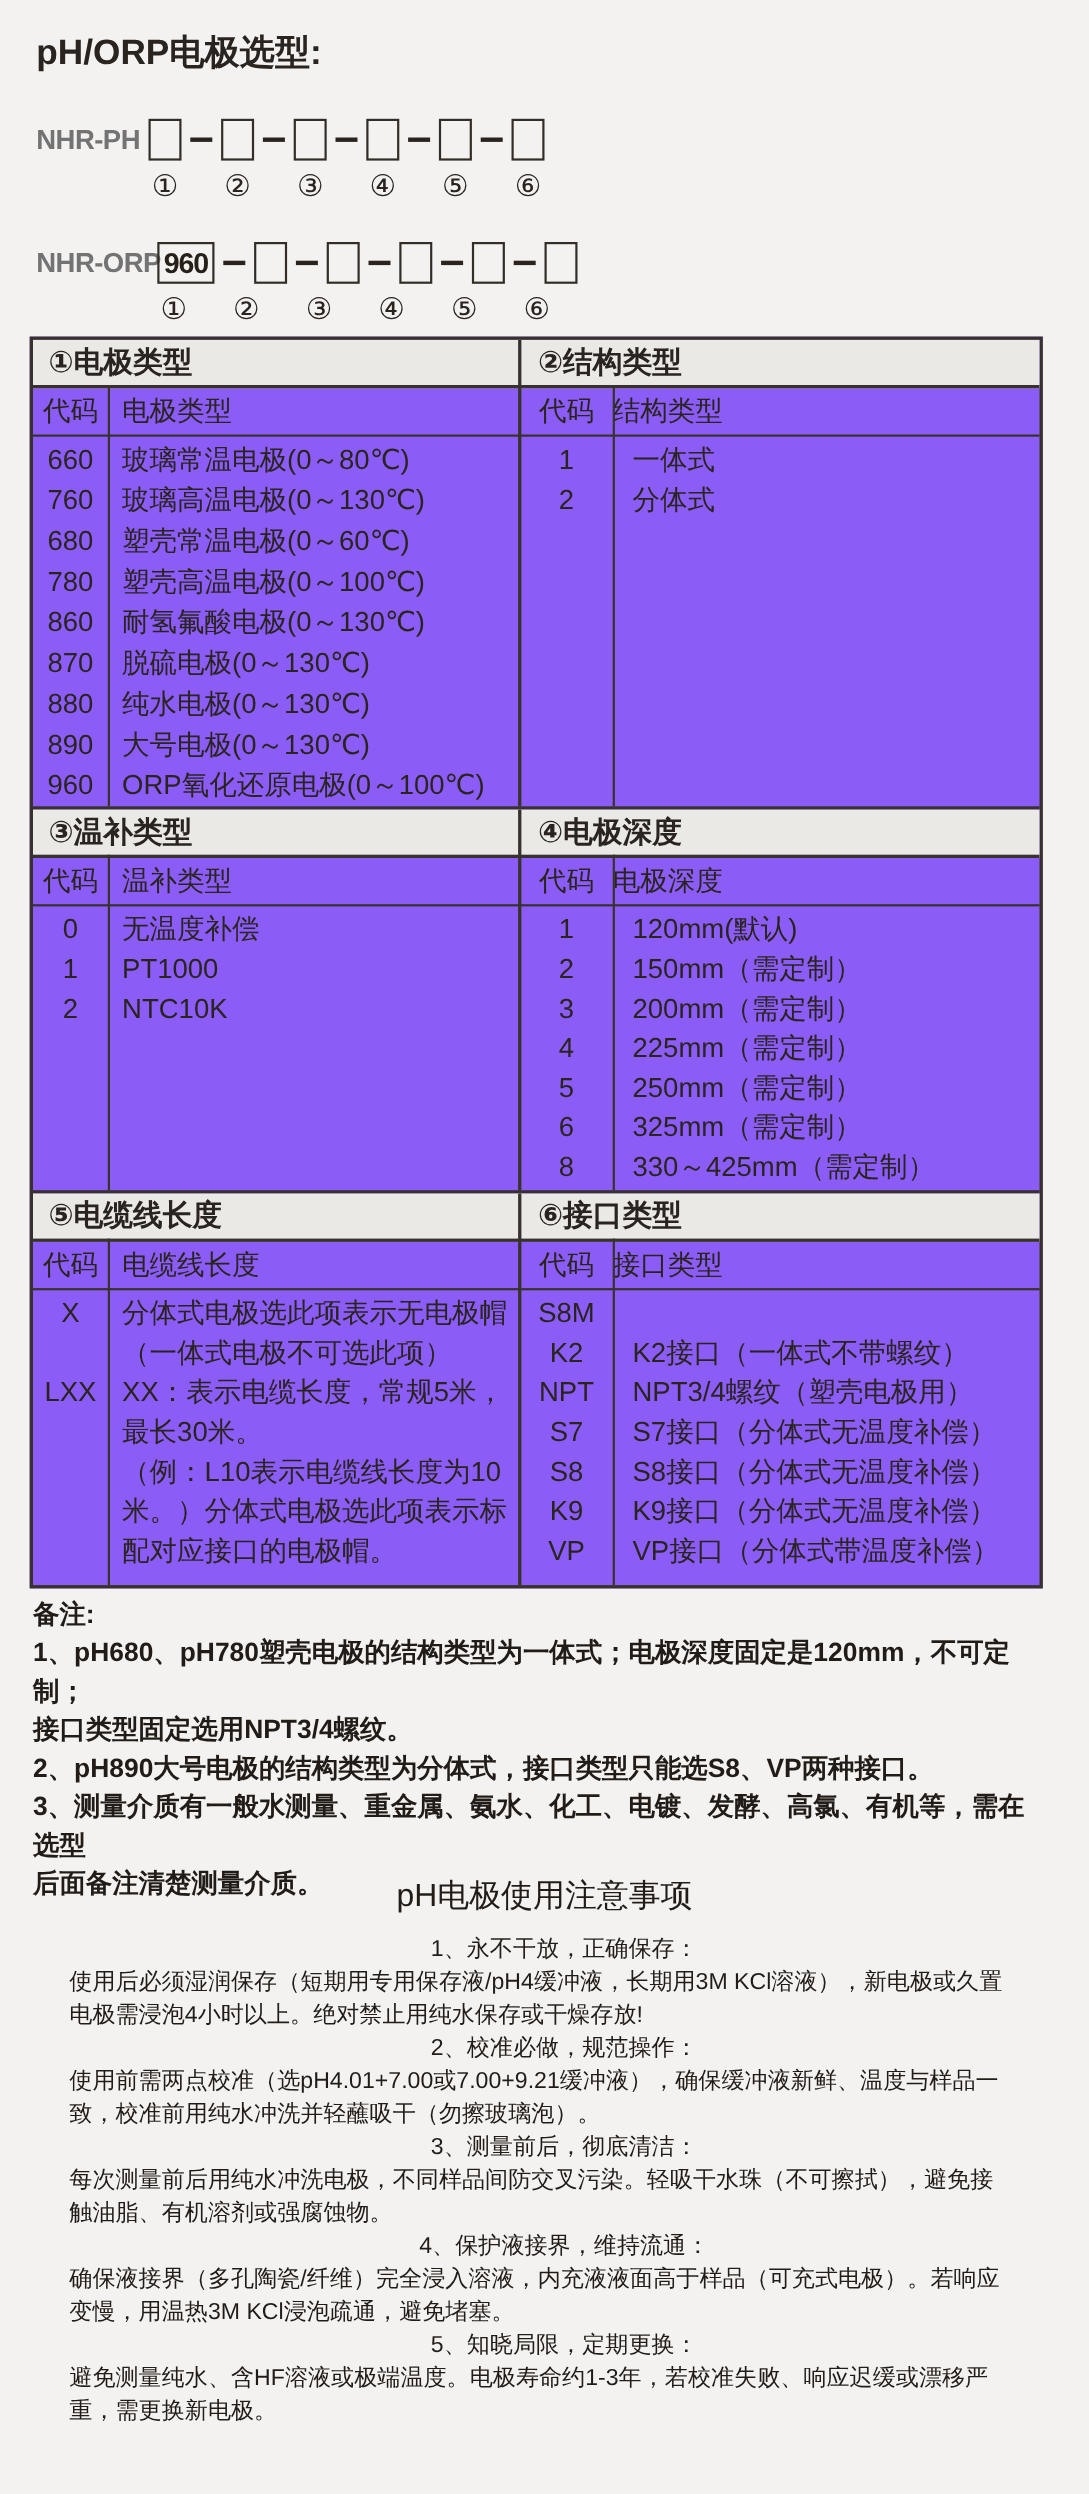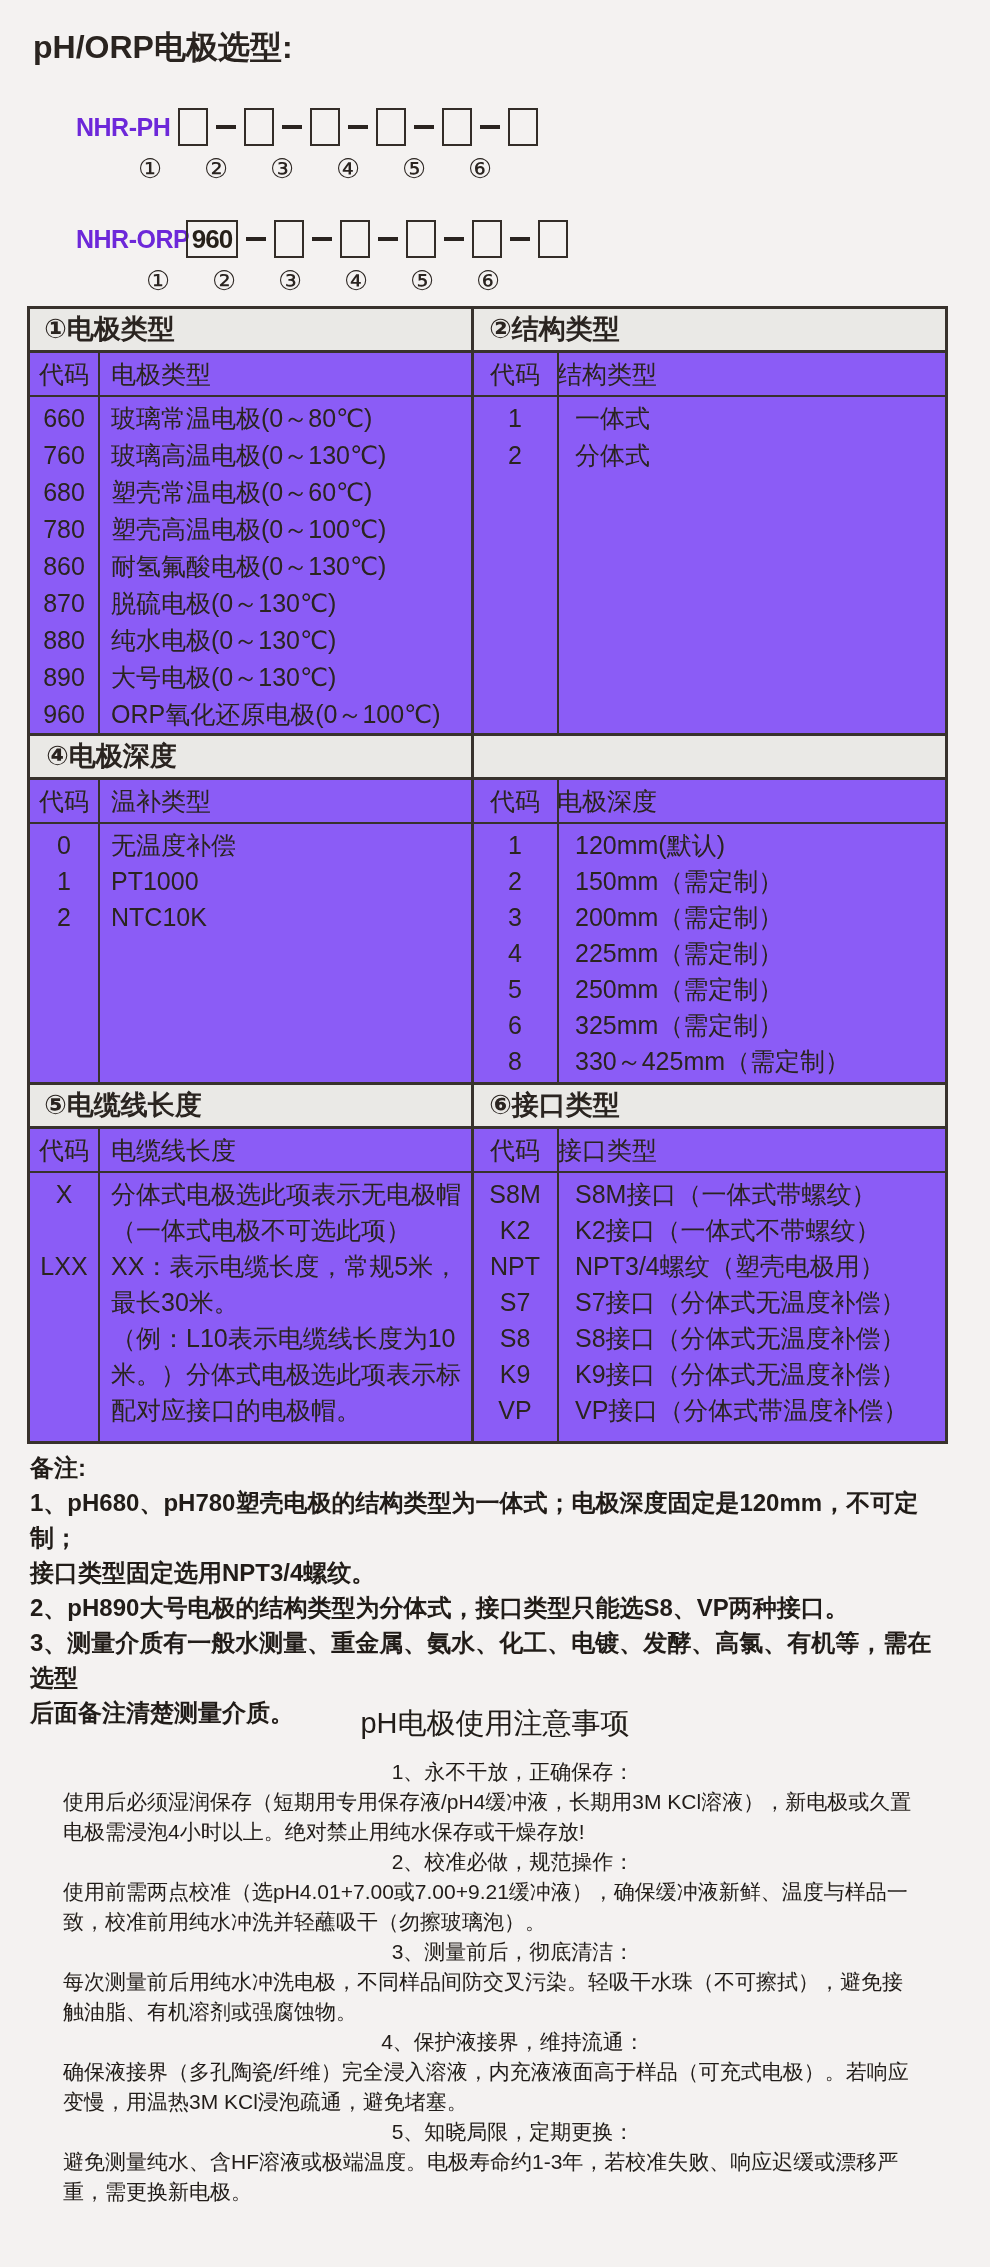--- a/index.html
+++ b/index.html
@@ -21,21 +21,21 @@
 
   
   .model-row{
     position:absolute;left:33px;height:42px;
     display:flex;align-items:center;
   }
   .model-row.ph{top:106px;}
   .model-row.orp{top:218px;}
   .m-label{
     font-size:25px;font-weight:bold;letter-spacing:-0.5px;
-    white-space:nowrap;color:#6d28d9;margin-left:43px;
+    white-space:nowrap;color:#737373;
   }
   .model-row.ph .m-label{width:92px;margin-right:10px;}
   .model-row.orp .m-label{width:108px;margin-right:2px;}
   .code-box{
     width:30px;height:38px;border:2px solid #332d28;
     box-sizing:border-box;background:transparent;
     display:flex;align-items:center;justify-content:center;
   }
   .code-box.wide{width:52px;}
   .code-box .fixed-code{
@@ -247,20 +247,21 @@
             </div>
         </div>
       </div>
     </div>
 
     <div class="band band-b">
       <div class="v-line v-split"></div>
       <div class="v-line v-code-l"></div>
       <div class="v-line v-code-r"></div>
       <div class="hdr-row">
+        <div class="hdr-cell left">③温补类型</div>
         <div class="hdr-cell right">④电极深度</div>
       </div>
       <div class="sub-row">
         <div class="sub-code-l">代码</div>
         <div class="sub-type-l">温补类型</div>
         <div class="sub-code-r">代码</div>
         <div class="sub-type-r">电极深度</div>
       </div>
       <div class="body-row">
         <div class="sec-col left">
@@ -336,21 +337,20 @@
               <div class="tdesc">XX：表示电缆长度，常规5米，
 最长30米。
 （例：L10表示电缆线长度为10
 米。）分体式电极选此项表示标
 配对应接口的电极帽。</div>
             </div>
         </div>
         <div class="sec-col right">
           <div class="trow">
               <div class="tcode">S8M</div>
-              <div class="tdesc">S8M接口（一体式带螺纹）</div>
             </div>
             <div class="trow">
               <div class="tcode">K2</div>
               <div class="tdesc">K2接口（一体式不带螺纹）</div>
             </div>
             <div class="trow">
               <div class="tcode">NPT</div>
               <div class="tdesc">NPT3/4螺纹（塑壳电极用）</div>
             </div>
             <div class="trow">

